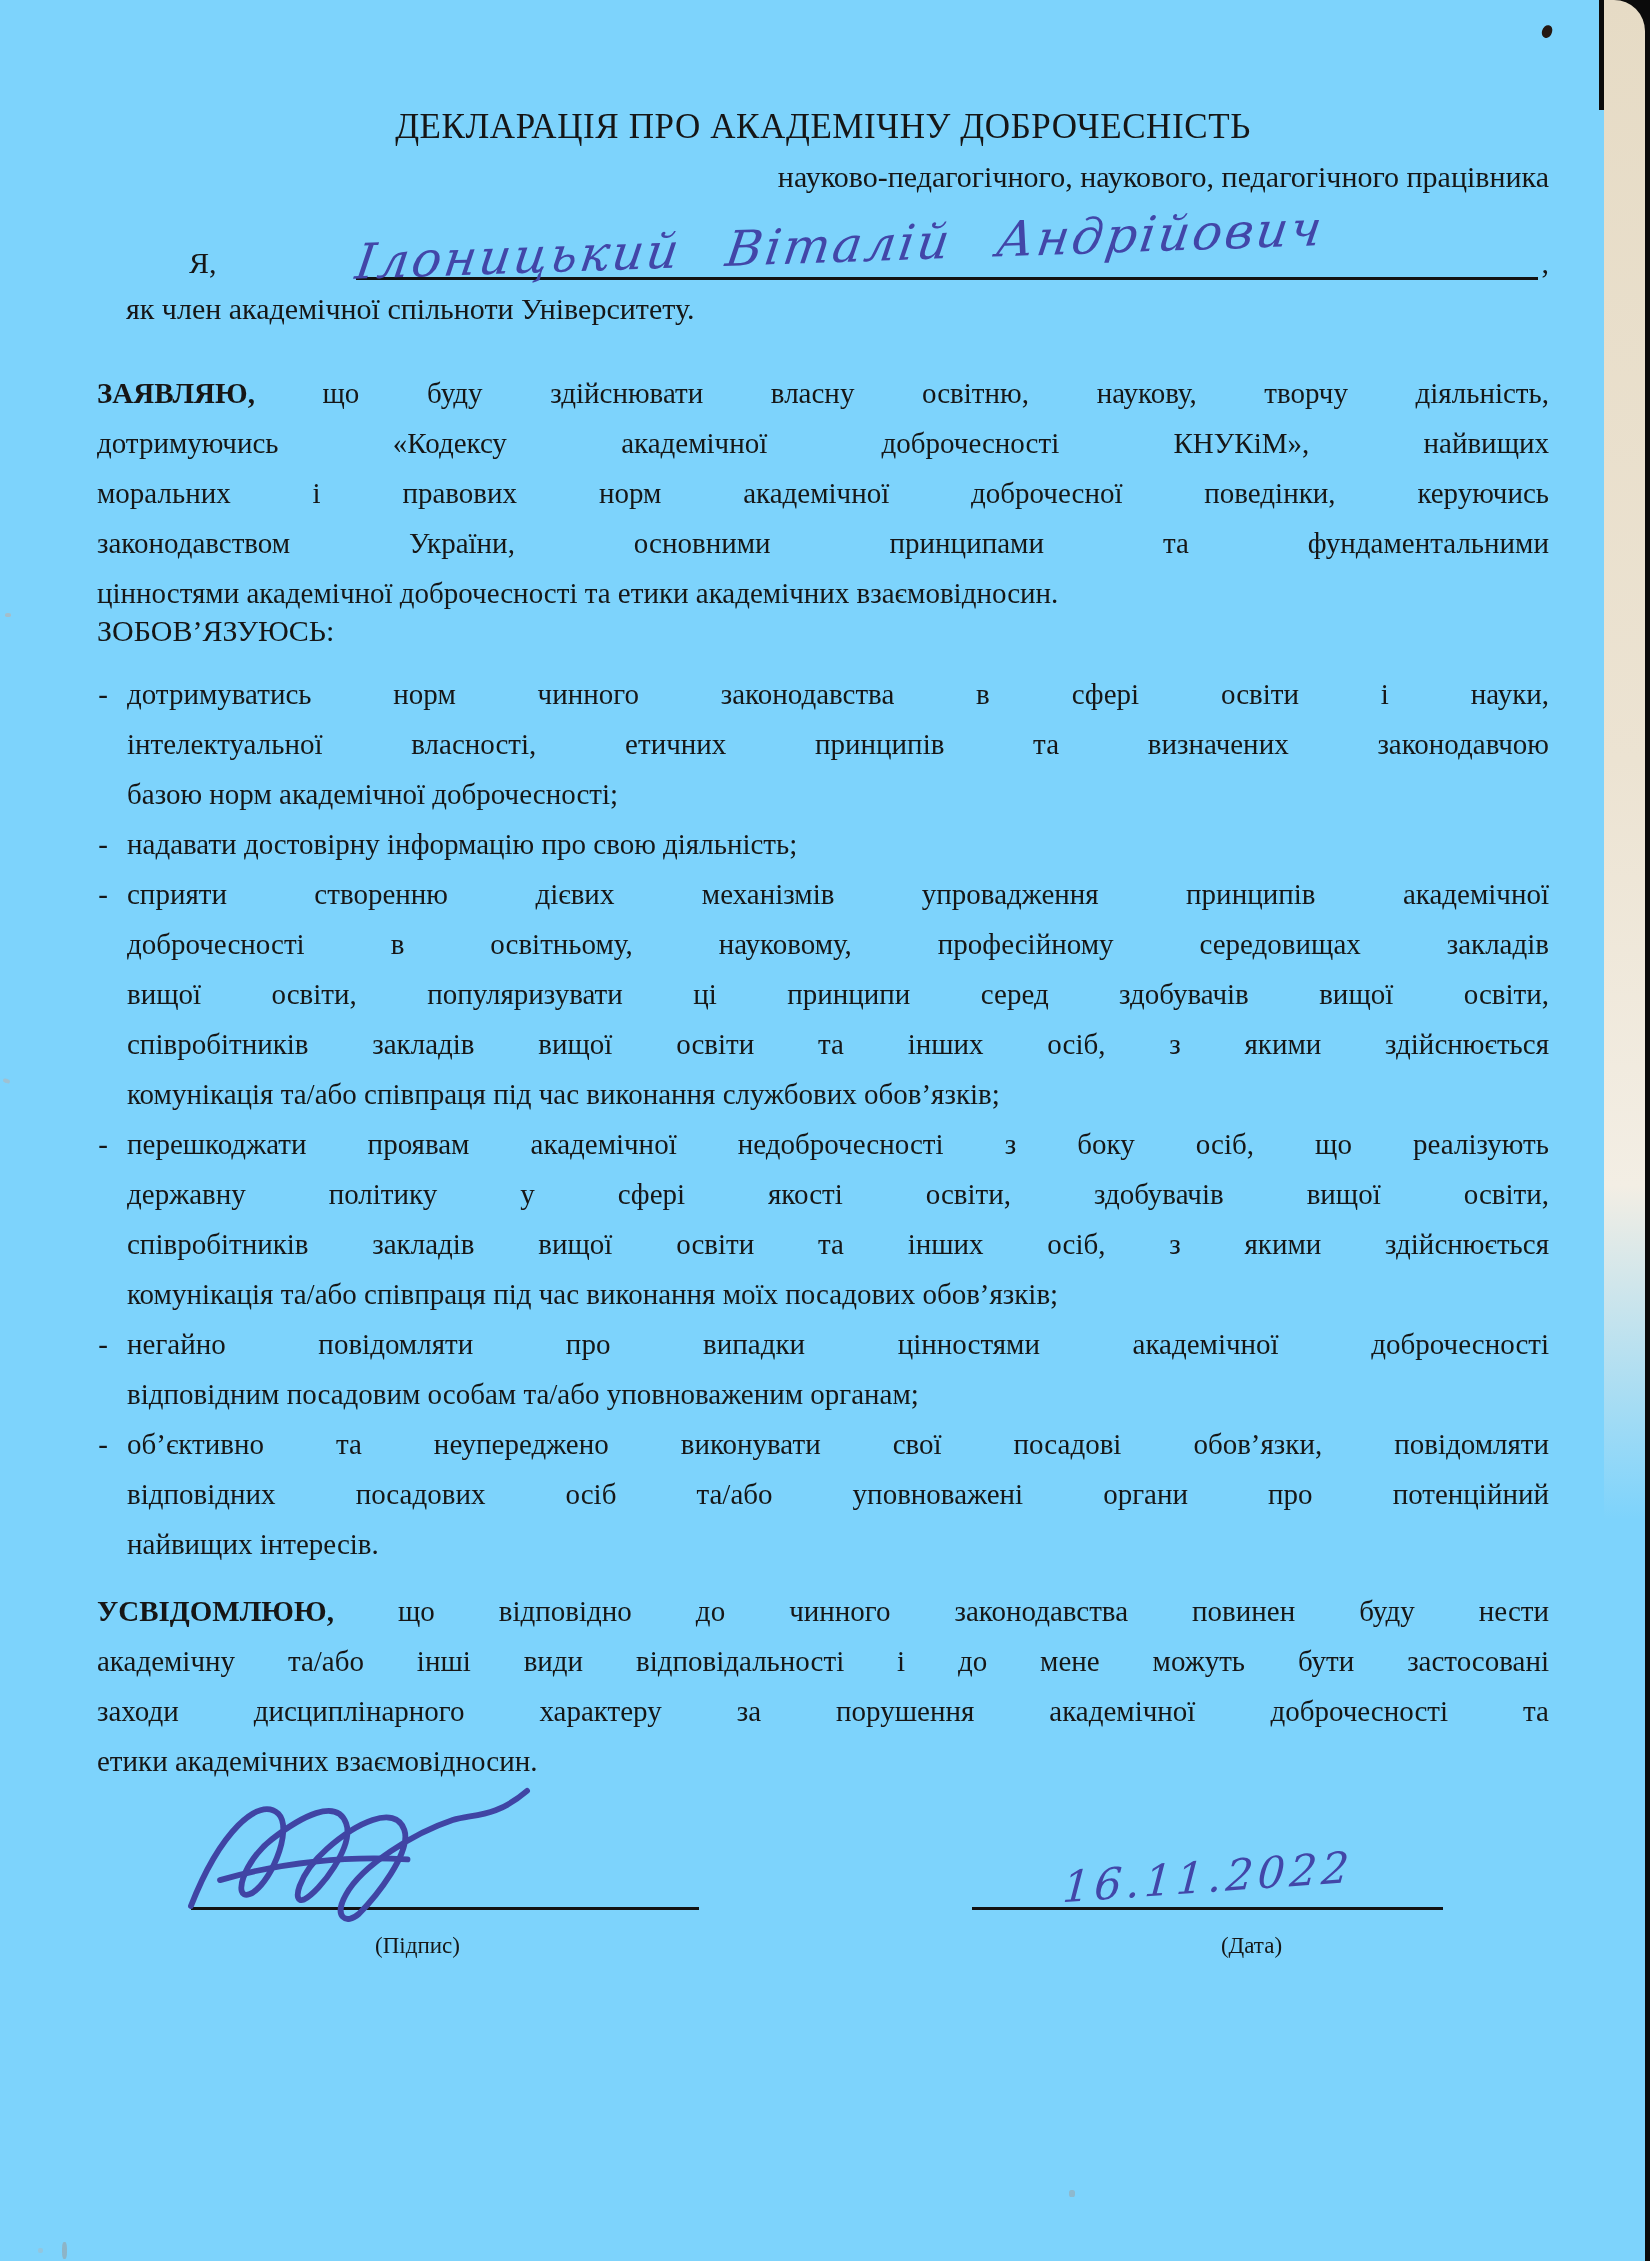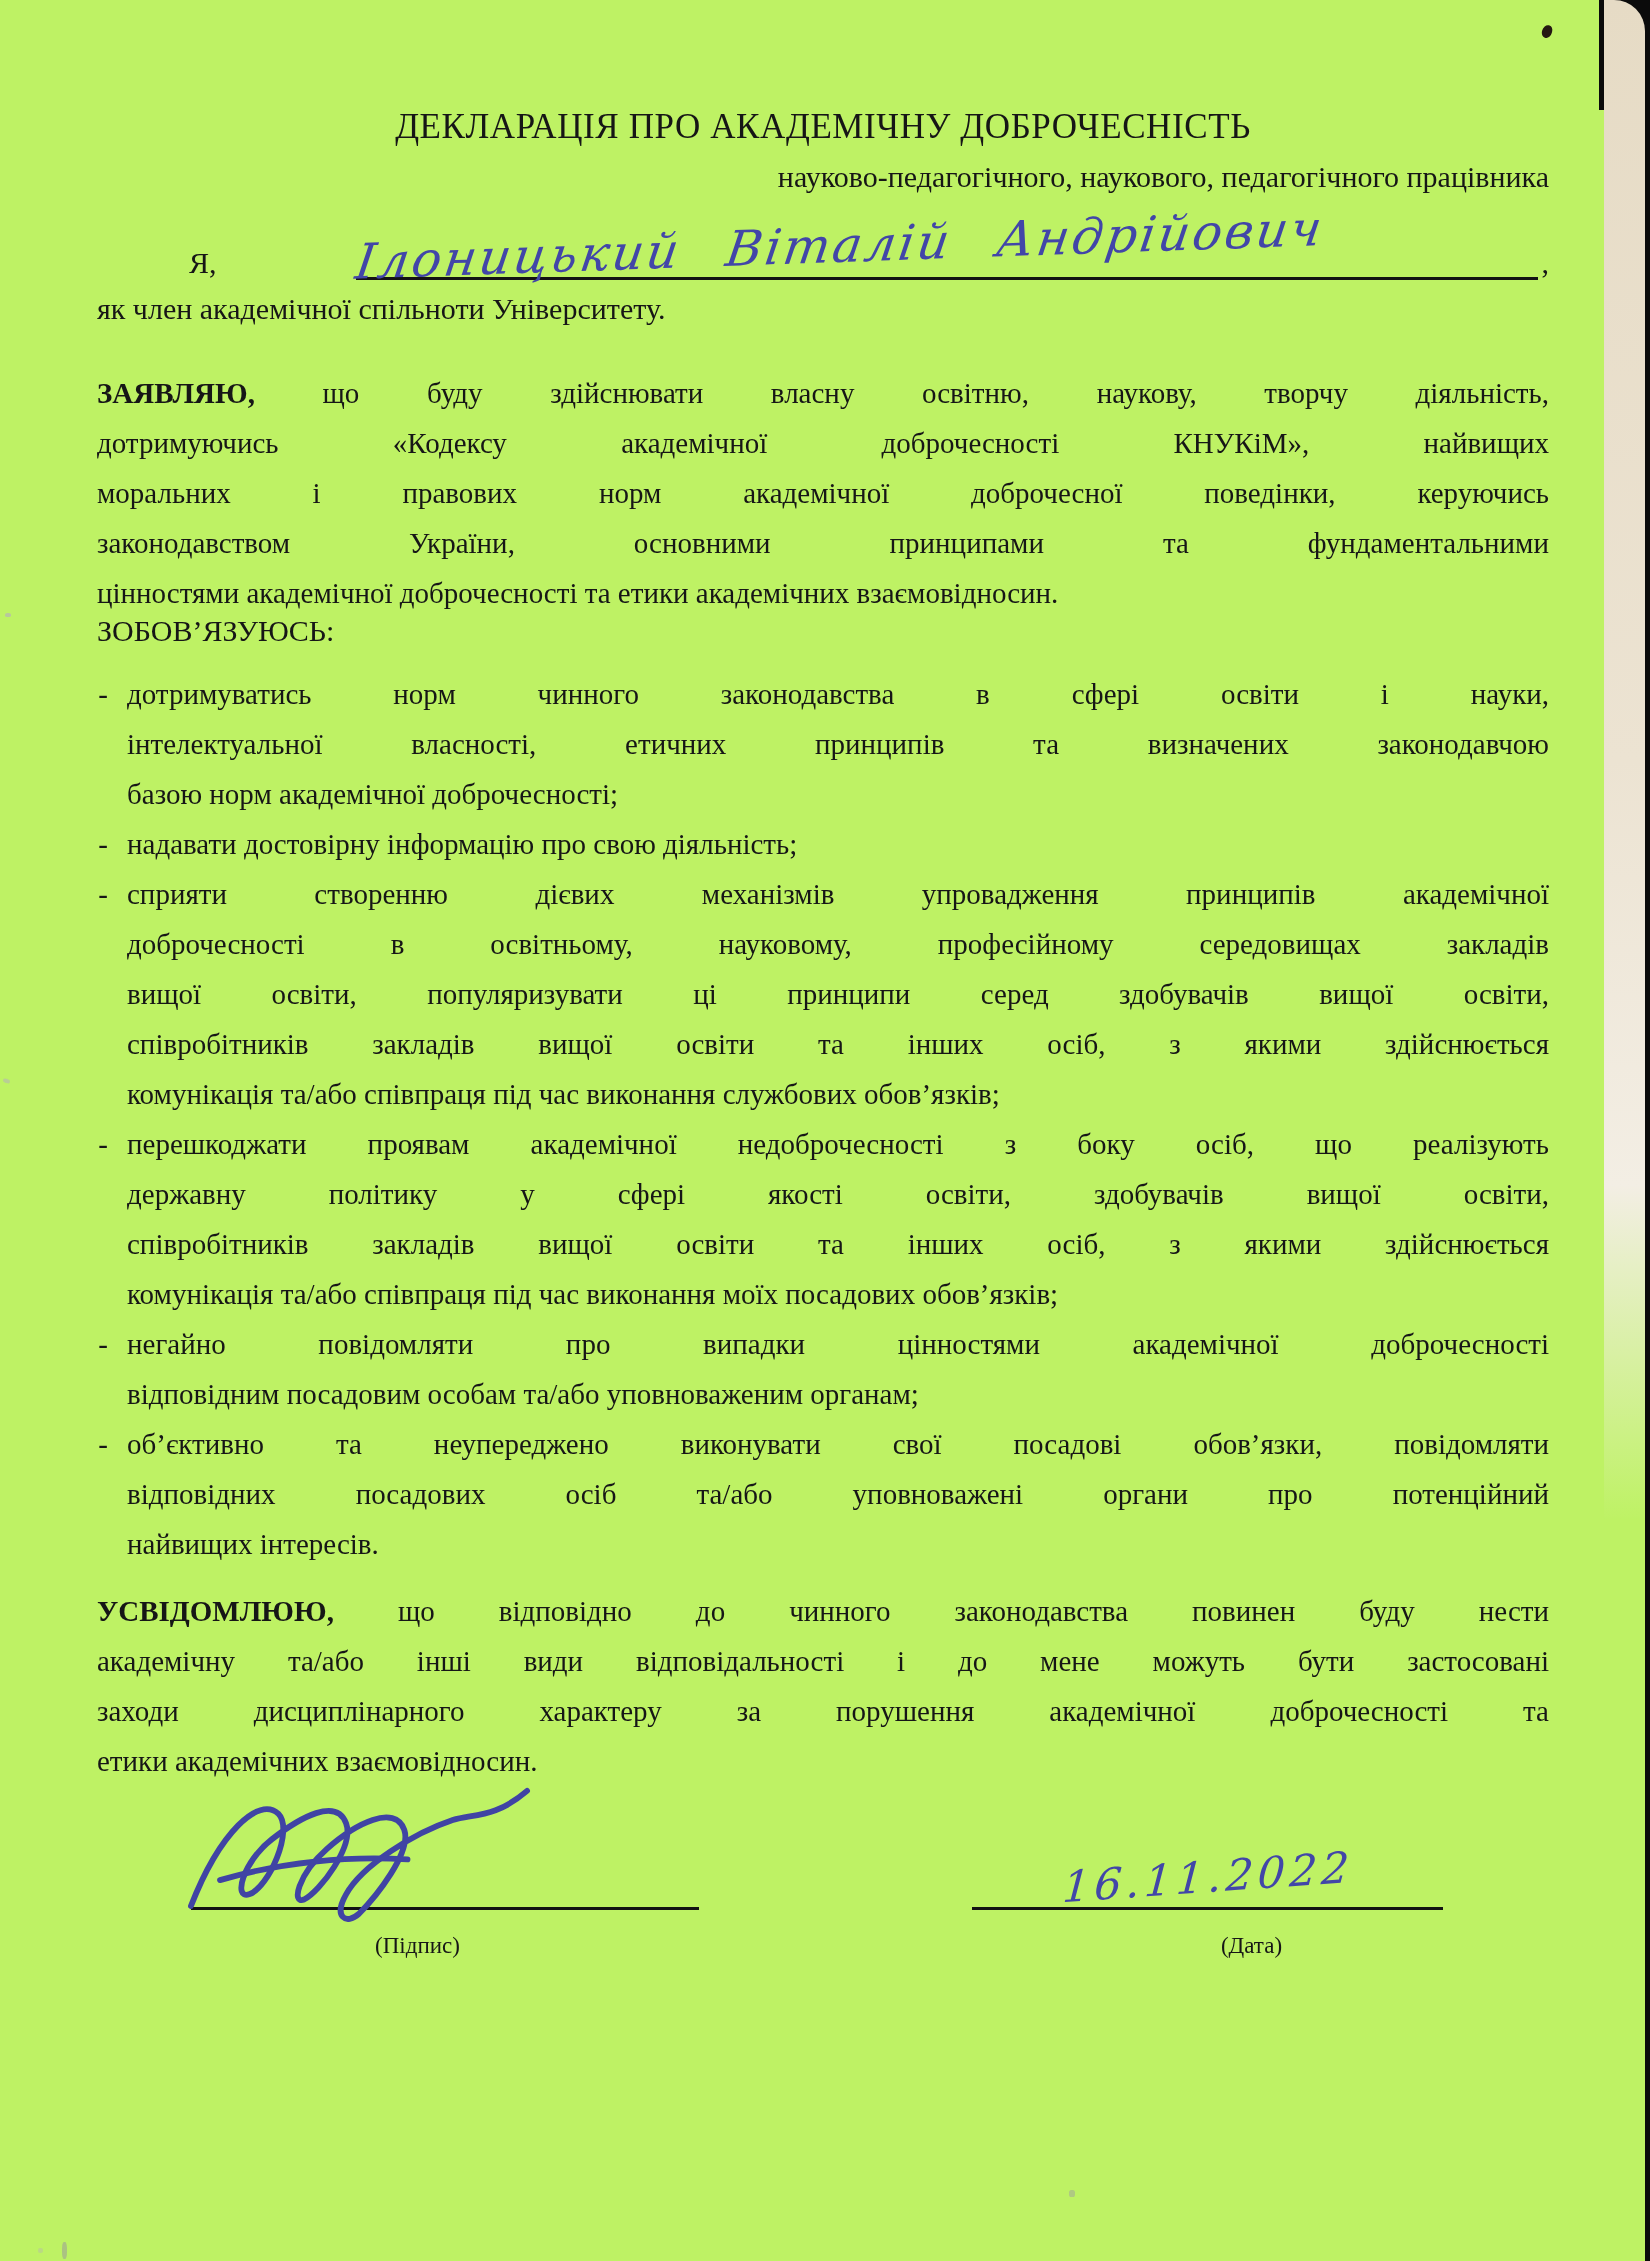--- a/index.html
+++ b/index.html
@@ -1,19 +1,19 @@
 <!DOCTYPE html>
 <html style="font-size:10.3px"><head>
 <meta charset="utf-8">
 <style>
   html,body{margin:0;padding:0;background:#6b6b6b;}
   .page{
     position:relative;
     width:1651px;height:2261px;
-    background:#bef264;
+    background:#7dd3fc;
     overflow:hidden;
     font-family:"Liberation Serif", serif;
     color:#161616;
   }
   
   .edge-corner{position:absolute;right:0;top:0;width:52px;height:110px;background:#0b0b0b;}
   .edge-beige{position:absolute;right:5.8px;top:0;width:41px;height:1520px;
     background:linear-gradient(180deg,#e6dbc5 0%,#ece3d2 50%,#f3eee4 78%,rgba(255,255,255,0) 100%);
     border-top-right-radius:31px;}
   .edge-black{position:absolute;right:0;top:0;width:5.8px;height:2261px;background:#0b0b0b;}
@@ -37,21 +37,21 @@
   .intro-line{flex:1 1 auto;margin-left:139px;position:relative;border-bottom:3.9px solid #131313;height:100%;}
   .intro-comma{flex:0 0 auto;padding-left:3.9px;}
   .handwritten{
     font-family:"DejaVu Serif", serif;font-style:italic;
     color:#4246a8;white-space:nowrap;
   }
   .hand-name{
     position:absolute;left:41%;bottom:2.6px;transform:translateX(-50%) skewX(-10deg) rotate(-2deg);
     font-size:49px;letter-spacing:2.6px;word-spacing:27px;
   }
-  .membership{top:292px;font-size:30px;}
+  .membership{top:292px;font-size:30px;margin-left:29px;}
 
   .para .jline, .li-item .jline{
     font-size:29px;line-height:50px;height:50px;
     text-align:justify;text-align-last:justify;white-space:nowrap0;
   }
   .para .jline.last, .li-item .jline.last{text-align-last:left;}
   .declaration{top:368px;}
   .section-heading{top:614px;font-size:30px;font-weight:normal;}
   .commit-list{top:669px;}
   .li-item{position:relative;padding-left:30px;}

